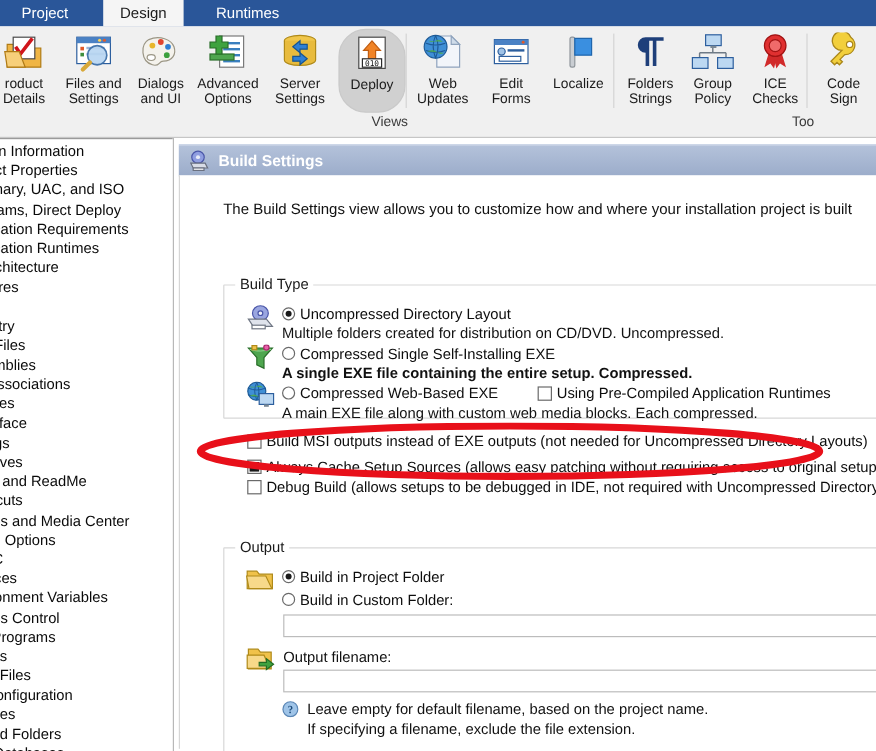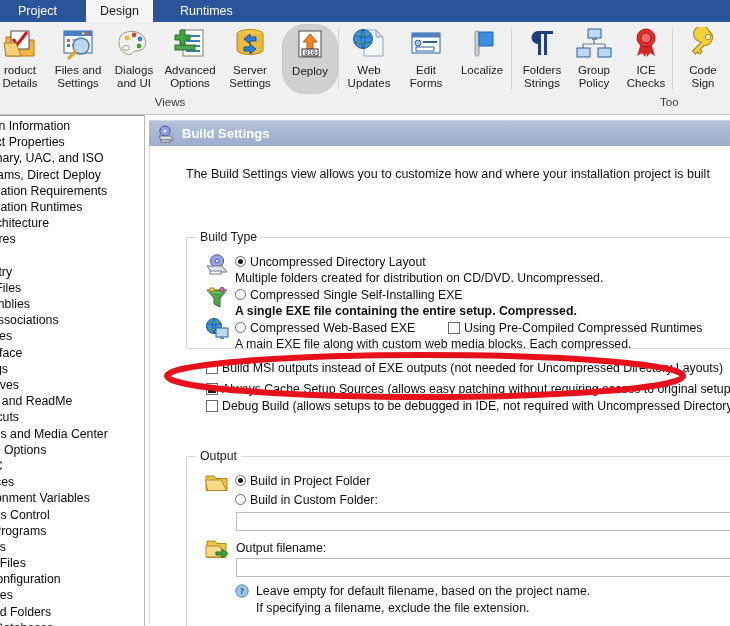--- a/index.html
+++ b/index.html
@@ -39,21 +39,21 @@
   .rbtn.selected{background:#d0d0d0;border:1px solid #c9c9c9;}
   .rbtn .ico{
     display:block;width:38px;height:36px;margin:3px auto 1px auto;position:relative;
   }
   .rbtn .lbl{
     display:block;font-size:11.5px;line-height:12.5px;color:#1b1b1b;
     white-space:pre-line;
   }
   .rsep{position:absolute;top:6px;width:1px;height:62px;background:#d4d4d4;}
   .grouplabel{
-    position:absolute;font-size:11.5px;color:#3a3a3a;text-align:center;
+    position:absolute;font-size:11.5px;color:#3a3a3a;text-align:right;
   }
 
   
   .sidebar{
     position:absolute;left:0;top:115px;width:144px;height:511px;
     background:#fff;overflow:hidden;
     border-right:1px solid #b8b8b8;
   }
   .side-top-line{position:absolute;left:0;top:0;width:144px;height:1px;background:#9a9a9a;}
   .side-list{position:absolute;left:-37px;top:3px;width:200px;}
@@ -428,21 +428,21 @@
 
         <div class="row" style="left:48px;top:50px;">
           <span class="radio"></span><span>Compressed Single Self-Installing EXE</span>
         </div>
         <div class="sub" style="left:48px;top:66px;font-weight:bold;">A single EXE file containing the entire setup. Compressed.</div>
 
         <div class="row" style="left:48px;top:83px;">
           <span class="radio"></span><span>Compressed Web-Based EXE</span>
         </div>
         <div class="row" style="left:261px;top:83px;">
-          <span class="cbx"></span><span>Using Pre-Compiled Compressed Runtimes</span>
+          <span class="cbx"></span><span>Using Pre-Compiled Application Runtimes</span>
         </div>
         <div class="sub" style="left:48px;top:99px;">A main EXE file along with custom web media blocks. Each compressed.</div>
 
         <div class="row" style="left:19px;top:123px;">
           <span class="cbx"></span><span>Build MSI outputs instead of EXE outputs (not needed for Uncompressed Directory Layouts)</span>
         </div>
         <div class="row" style="left:19px;top:144px;">
           <span class="cbx filled"></span><span>Always Cache Setup Sources (allows easy patching without requiring access to original setup sources)</span>
         </div>
         <div class="row" style="left:19px;top:161px;">

